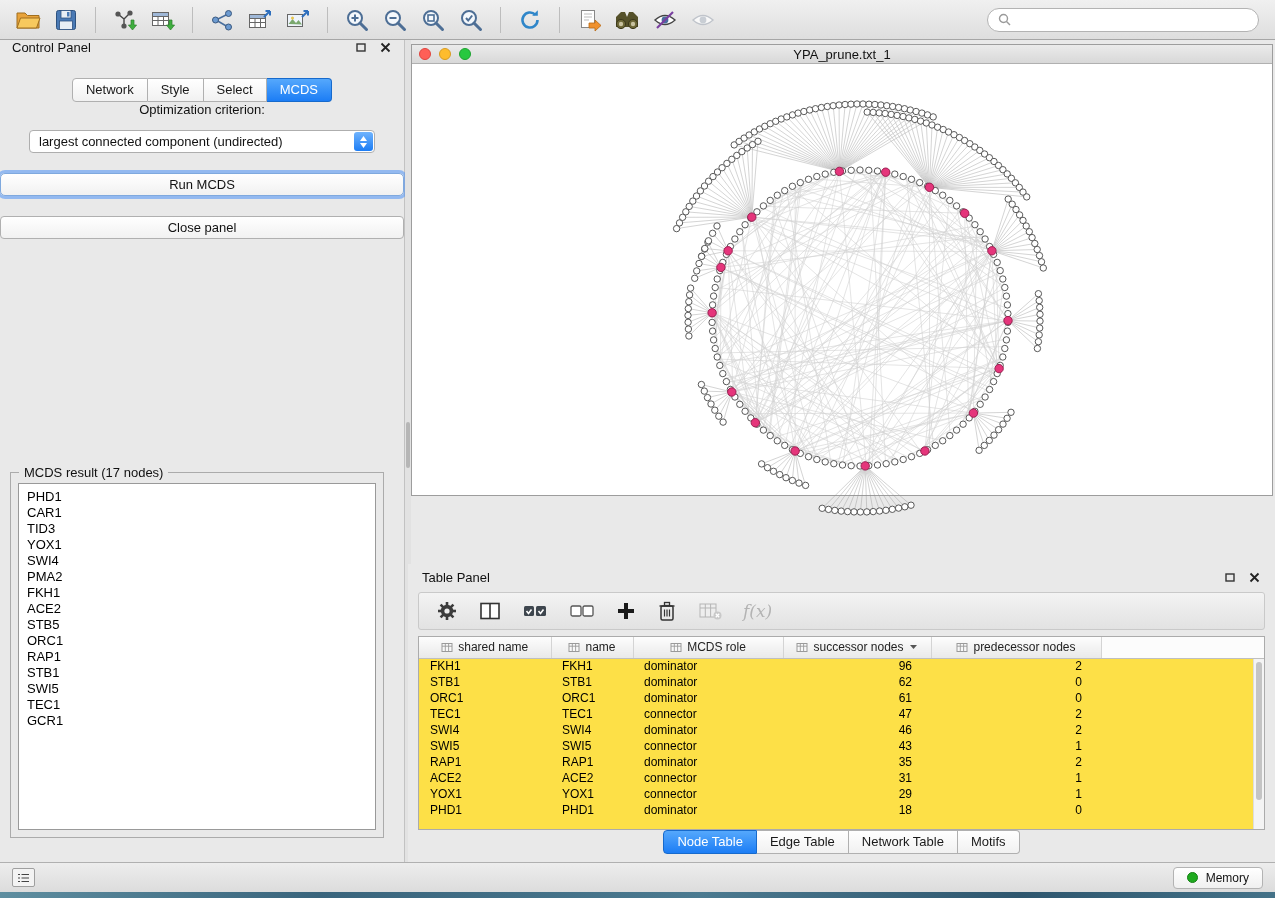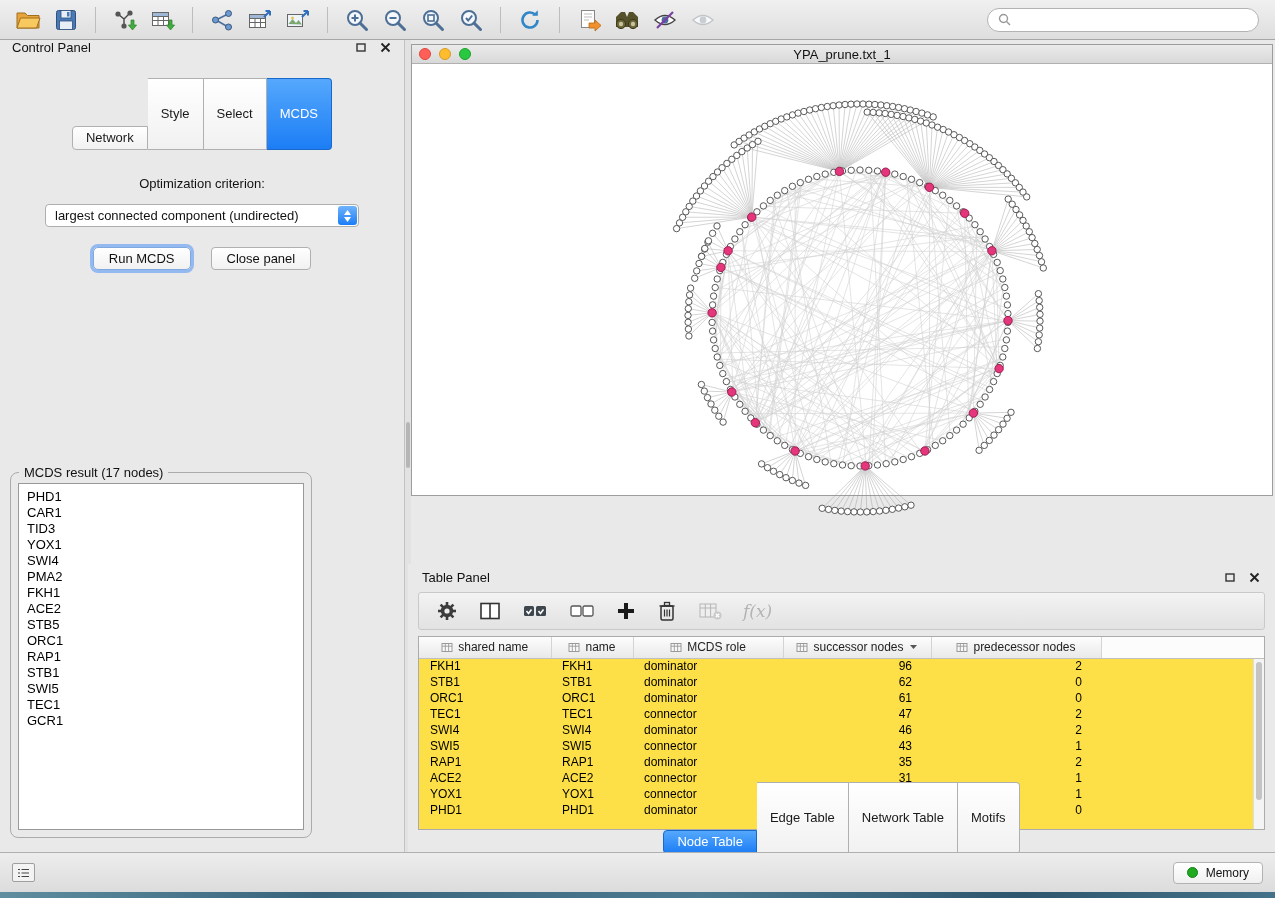--- a/index.html
+++ b/index.html
@@ -15,30 +15,30 @@
   .search-box{margin-left:auto;margin-right:6px;display:flex;align-items:center;gap:6px;background:#fff;border:1px solid #b3b3b3;border-radius:13px;height:24px;width:272px;padding:0 10px;}
   .search-box input{border:none;outline:none;flex:1;font-size:12px;background:transparent;color:#333;}
 
   
   .control-panel{position:absolute;left:0;top:40px;width:405px;bottom:36px;background:#e9e9e9;border-right:1px solid #c2c2c2;}
   .panel-titlebar{height:30px;display:flex;align-items:flex-start;padding:0 12px;font-size:13px;color:#111;}
   .win-btns{margin-left:auto;display:flex;gap:10px;align-items:center;}
   .win-btn{display:flex;align-items:center;justify-content:center;width:14px;height:14px;}
   .cp-tabs{display:flex;justify-content:center;margin-top:8px;}
   .seg-tab{font-size:13px;padding:3px 13px 4px;background:linear-gradient(#ffffff,#f1f1f1);border:1px solid #b0b0b0;border-left-width:0;color:#1a1a1a;cursor:default;font-family:inherit;}
-  .seg-tab:first-child{border-left-width:1px;border-radius:4px 0 0 4px;margin-top:48px;}
+  .seg-tab:first-child{border-left-width:1px;border-radius:4px 0 0 4px;}
   .seg-tab:last-child{border-radius:0 4px 4px 0;}
   .seg-tab.active{background:linear-gradient(#55a8fc,#1c7df5);color:#fff;border-color:#176acc;}
-  .cp-opt-label{text-align:center;font-size:13px;margin-top:26px;color:#111;}
-  .cp-dropdown{margin:13px auto 0;width:314px;height:23px;background:#fff;border:1px solid #aeaeae;border-radius:4px;display:flex;align-items:center;font-size:13px;padding-left:9px;position:relative;color:#111;cursor:default;}
+  .cp-opt-label{text-align:center;font-size:13px;color:#111;}
+  .cp-dropdown{margin:13px auto 0;width:346px;height:23px;background:#fff;border:1px solid #aeaeae;border-radius:4px;display:flex;align-items:center;font-size:13px;padding-left:9px;position:relative;color:#111;cursor:default;}
   .dd-stepper{position:absolute;right:1px;top:1px;bottom:1px;width:19px;background:linear-gradient(#6fb3fd,#1c7df5);border-radius:3px;display:flex;flex-direction:column;align-items:center;justify-content:center;gap:2px;}
-  .cp-buttons{display:flex;justify-content:center;gap:20px;margin-top:20px;}
+  .cp-buttons{display:flex;justify-content:center;gap:20px;margin-top:20px;flex-direction:column;}
   .btn{font-size:13px;height:23px;padding:0 15px;background:linear-gradient(#ffffff,#f1f1f1);border:1px solid #b0b0b0;border-radius:4px;color:#111;font-family:inherit;cursor:default;}
   .btn.focused{box-shadow:0 0 0 3px rgba(76,145,245,.55);border-color:#7fa9de;border-radius:5px;}
-  .mcds-box{position:absolute;left:10px;width:302px;top:432px;bottom:24px;border:1px solid #ababab;border-radius:8px;}
+  .mcds-box{position:absolute;left:10px;width:374px;top:432px;bottom:24px;border:1px solid #ababab;border-radius:0;}
   .mcds-title{position:absolute;top:-8px;left:8px;background:#e9e9e9;padding:0 5px;font-size:13px;color:#111;}
   .mcds-list{position:absolute;left:7px;right:7px;top:10px;bottom:7px;background:#fff;border:1px solid #999;padding:5px 0 0 8px;overflow:hidden;}
   .mcds-item{font-size:13px;line-height:16px;color:#000;}
 
   
   .v-splitter{position:absolute;left:405px;top:40px;width:6px;bottom:36px;background:#e2e2e2;}
   .v-splitter .thumb{position:absolute;left:1px;width:4px;top:382px;height:46px;background:#b6b6b6;border-radius:2px;}
 
   
   .network-window{position:absolute;left:411px;top:44px;right:2px;height:452px;background:#fff;border:1px solid #9d9d9d;}
@@ -62,21 +62,21 @@
   .node-table th.filler{background:#fcfcfc;border-right:none;}
   .th-inner{display:flex;align-items:center;justify-content:center;gap:5px;}
   .node-table td{height:16px;font-size:12px;color:#000;white-space:nowrap;overflow:hidden;}
   .node-table td.l{text-align:left;padding-left:11px;}
   .node-table td.r{text-align:right;padding-right:19px;}
   .tp-scrollbar{position:absolute;right:0;top:22px;bottom:0;width:11px;background:#f4f4f4;border-left:1px solid #ddd;}
   .tp-scrollbar .thumb{position:absolute;left:2px;right:2px;top:3px;height:138px;background:#c4c4c4;border-radius:4px;}
   .tp-tabs{position:absolute;left:0;right:0;bottom:8px;display:flex;justify-content:center;}
 
   
-  .status-bar{position:absolute;left:0;right:0;bottom:6px;height:40px;background:linear-gradient(#ededed,#dcdcdc);border-top:1px solid #b0b0b0;display:flex;align-items:center;padding:0 12px;}
+  .status-bar{position:absolute;left:0;right:0;bottom:6px;height:30px;background:linear-gradient(#ededed,#dcdcdc);border-top:1px solid #b0b0b0;display:flex;align-items:center;padding:0 12px;}
   .list-btn{width:23px;height:19px;border:1px solid #9f9f9f;background:#f3f3f3;border-radius:2px;display:flex;align-items:center;justify-content:center;cursor:default;}
   .memory-btn{margin-left:auto;display:flex;align-items:center;gap:8px;background:linear-gradient(#ffffff,#f0f0f0);border:1px solid #b3b3b3;border-radius:4px;height:22px;padding:0 13px;font-size:12px;color:#111;font-family:inherit;cursor:default;}
   .memory-dot{width:11px;height:11px;border-radius:50%;background:#1faa1f;border:1px solid #148014;}
   .desktop-sliver{position:absolute;left:0;right:0;bottom:0;height:6px;background:linear-gradient(90deg,#5e8ea0,#39647c 25%,#4b7a90 55%,#2e566e 80%,#447288);}
 </style>
 </head>
 <body>
 
 <div class="screen">
 

